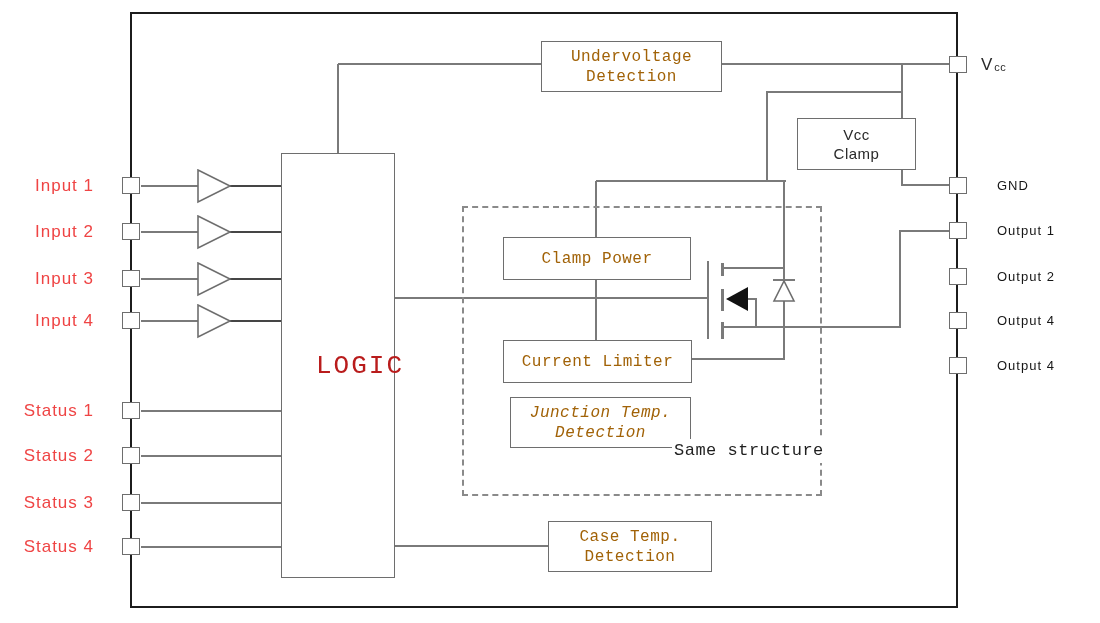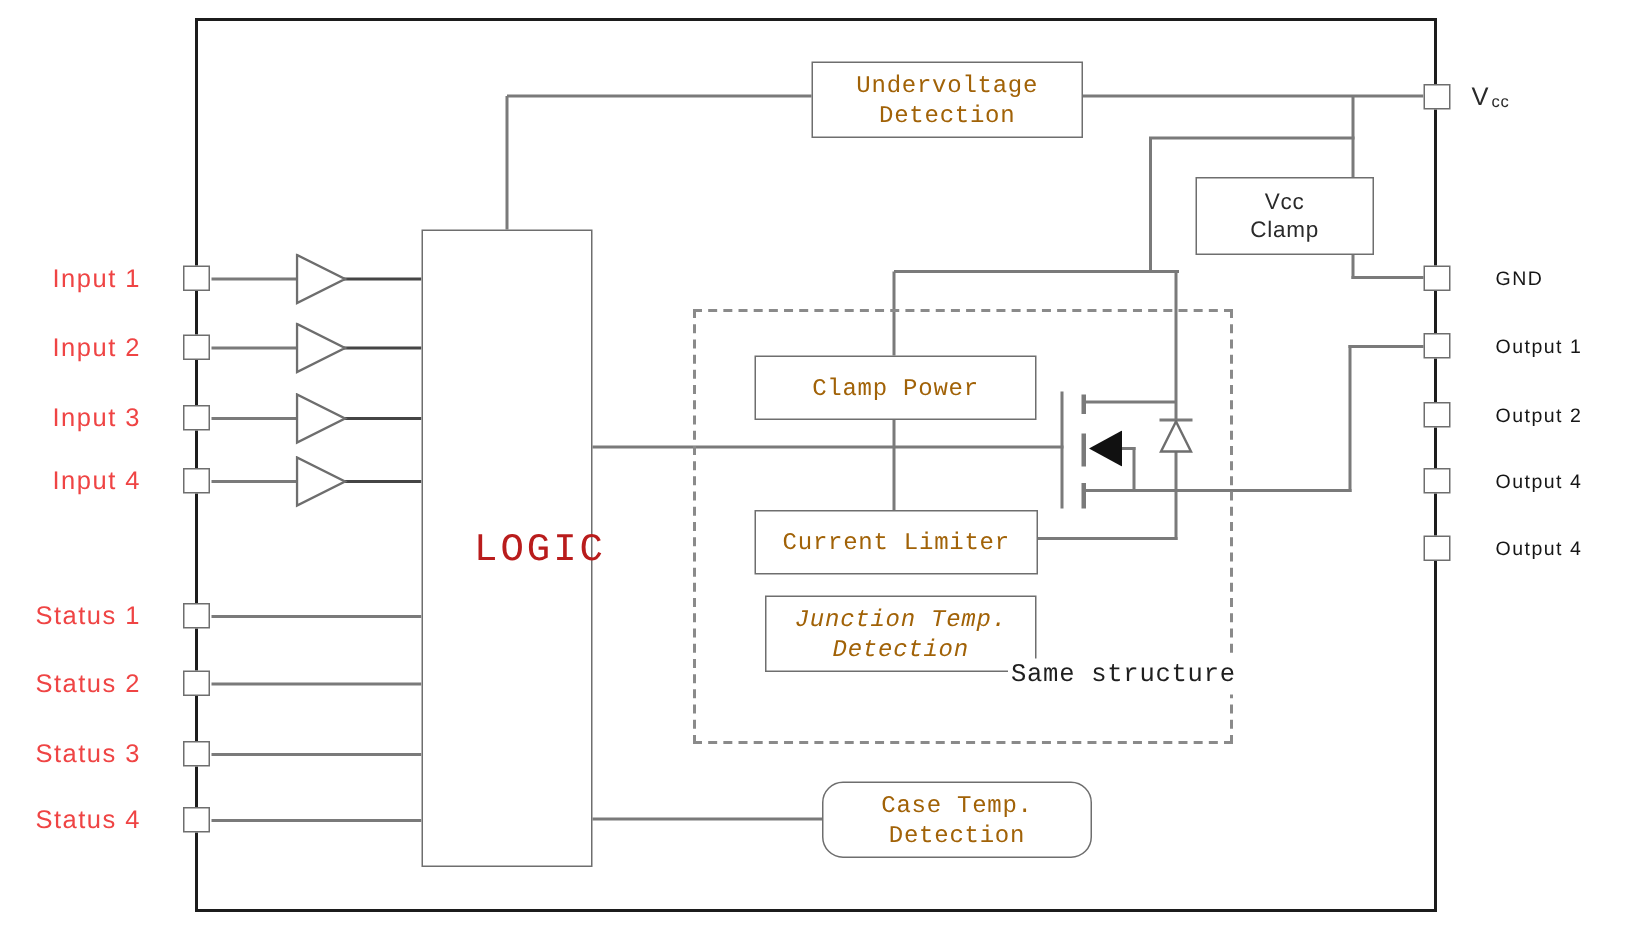--- a/index.html
+++ b/index.html
@@ -124,21 +124,21 @@
 
   <div class="box" style="left:503px;top:237px;width:188px;height:43px;">
     <span>Clamp Power</span>
   </div>
 
   <div class="box" style="left:510px;top:397px;width:181px;height:51px;font-style:italic;">
     <span>Junction Temp.</span>
     <span>Detection</span>
   </div>
 
-  <div class="box" style="left:548px;top:521px;width:180px;height:51px;border-radius:14px;">
+  <div class="box" style="left:548px;top:521px;width:164px;height:51px;">
     <span>Case Temp.</span>
     <span>Detection</span>
   </div>
 
   <div class="note">
     <div>Same structure</div>
   </div>
 
   <div class="pin" style="left:122px;top:177px;"></div>
   <div class="pin" style="left:122px;top:223px;"></div>

